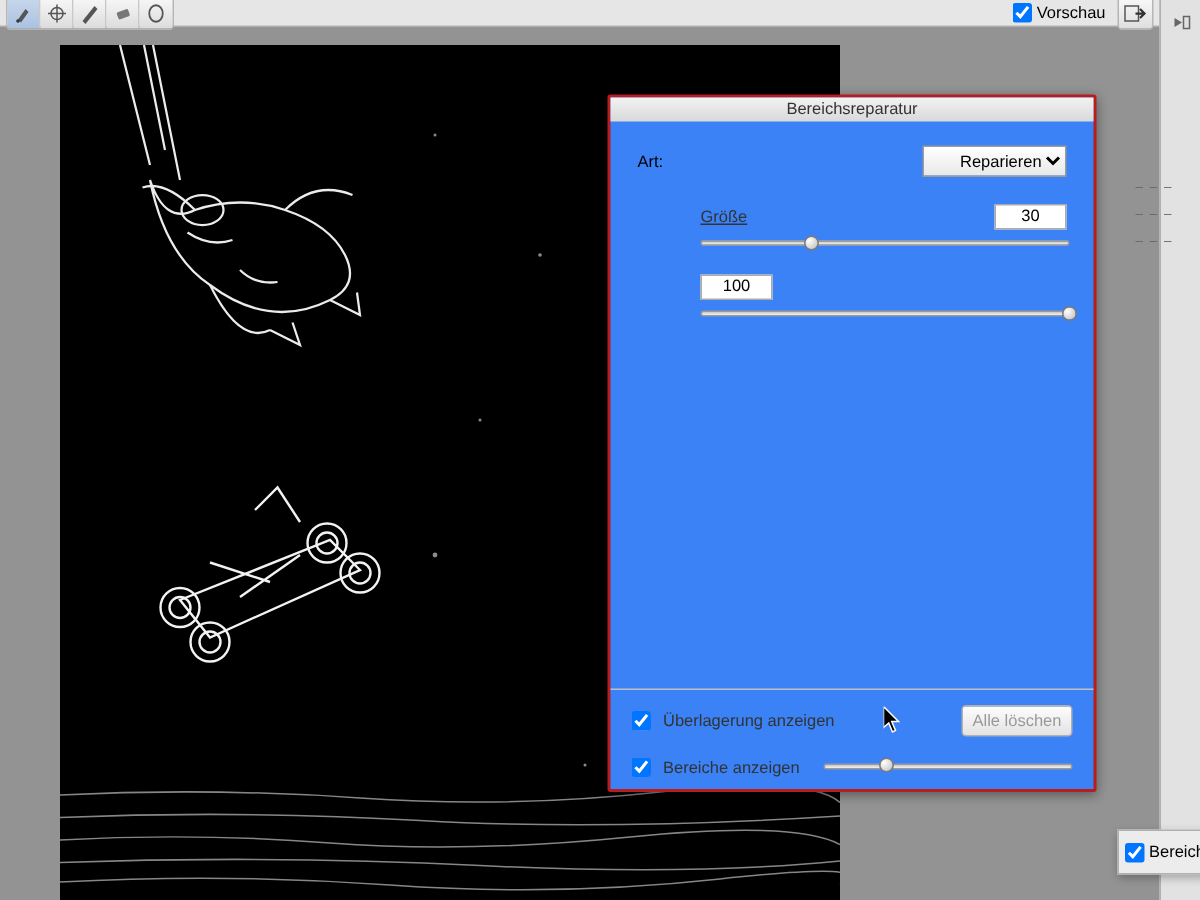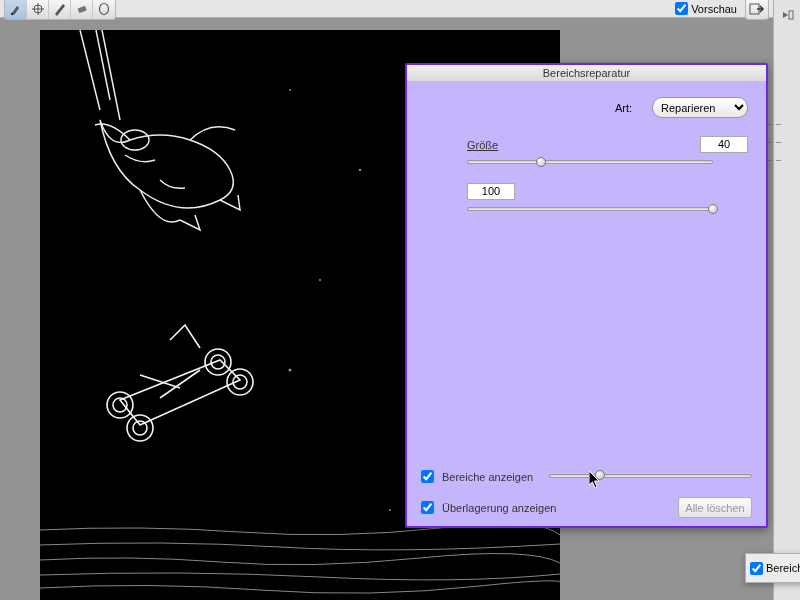--- a/index.html
+++ b/index.html
@@ -8,25 +8,25 @@
 .tool-group { display: flex; gap: 0; border: 1px solid #b5b5b5; border-radius: 3px; overflow: hidden; height: 22px; }
 .tool-btn { width: 22px; height: 20px; background: linear-gradient(#f7f7f7,#dcdcdc); border-right: 1px solid #c8c8c8; display: flex; align-items: center; justify-content: center; cursor: pointer; }
 .tool-btn:last-child { border-right: none; }
 .tool-btn.active { background: linear-gradient(#c8d7ea,#a9c2e2); }
 .spacer { flex: 1; }
 .preview-check { display: flex; align-items: center; gap: 3px; margin-right: 8px; }
 .preview-check input { width: 13px; height: 13px; }
 .out-btn { width: 24px; height: 22px; background: linear-gradient(#f8f8f8,#dedede); border: 1px solid #b5b5b5; border-radius: 3px; display: flex; align-items: center; justify-content: center; cursor: pointer; }
 .sidepanel { position: absolute; right: 0; top: 0; width: 27px; height: 600px; background: #e2e2e2; border-left: 1px solid #b0b0b0; }
 .canvas-wrap { position: absolute; left: 40px; top: 30px; width: 520px; height: 570px; background: #000; overflow: hidden; }
-.dialog { position: absolute; left: 405px; top: 63px; width: 363px; height: 465px; background: #c4b5fd; border: 2px solid #6d28d9; border-radius: 2px; box-shadow: 0 2px 8px rgba(0,0,0,0.4); z-index: 10; }
+.dialog { position: absolute; left: 405px; top: 63px; width: 326px; height: 465px; background: #3b82f6; border: 2px solid #b91c1c; border-radius: 2px; box-shadow: 0 2px 8px rgba(0,0,0,0.4); z-index: 10; }
 .dlg-title { height: 16px; text-align: center; font-size: 11px; color: #333; background: linear-gradient(#f2f2f2,#d9d9d9); line-height: 16px; }
 .dlg-body { padding: 16px 18px 8px 18px; height: 379px; border-bottom: 1px solid #c0c0c0; }
-.row-art { display: flex; justify-content: flex-end; align-items: center; gap: 20px; margin-bottom: 18px; }
-.row-art select { width: 96px; height: 21px; border: 1px solid #9a9a9a; border-radius: 10px; background: linear-gradient(#fff,#e8e8e8); font-size: 11px; padding-left: 4px; }
+.row-art { display: flex; justify-content: space-between; align-items: center; gap: 20px; margin-bottom: 18px; }
+.row-art select { width: 96px; height: 21px; border: 1px solid #9a9a9a; border-radius: 0; background: linear-gradient(#fff,#e8e8e8); font-size: 11px; padding-left: 20px; }
 .slider-row { display: flex; align-items: center; margin-bottom: 4px; padding-left: 42px; }
 .slider-row .lbl { flex: 1; color: #333; text-decoration: underline; }
 .slider-row .val { width: 48px; height: 17px; border: 1px solid #aaa; background: #fff; text-align: center; line-height: 15px; font-size: 11px; }
 .slider-track { position: relative; height: 14px; margin: 0 0 12px 42px; width: 246px; }
 .slider-track .track { position: absolute; top: 3px; left: 0; right: 0; height: 4px; background: linear-gradient(#c8c8c8,#f2f2f2); border: 1px solid #9a9a9a; border-radius: 2px; }
 .slider-track .handle { position: absolute; top: 0; width: 10px; height: 10px; background: radial-gradient(circle at 30% 30%, #fff, #bcbcbc); border: 1px solid #7a7a7a; border-radius: 50%; transform: translateX(-5px); }
 .dlg-foot { padding: 10px 14px; display: flex; flex-direction: column; gap: 14px; }
 .foot-row { display: flex; align-items: center; gap: 8px; }
 .foot-row input[type=checkbox] { width: 13px; height: 13px; }
 .foot-row .lbl { color: #333; }
@@ -147,47 +147,47 @@
   <div class="dlg-title">Bereichsreparatur</div>
   <div class="dlg-body">
     <div class="row-art">
       <span>Art:</span>
       <select>
         <option>Reparieren</option>
       </select>
     </div>
     <div class="slider-row">
       <span class="lbl">Größe</span>
-      <div class="val">40</div>
+      <div class="val">30</div>
     </div>
     <div class="slider-track">
       <div class="track"></div>
       <div class="handle" style="left:30%;"></div>
     </div>
     <div class="slider-row">
       <div class="val">100</div>
     </div>
     <div class="slider-track">
       <div class="track"></div>
       <div class="handle" style="left:100%;"></div>
     </div>
   </div>
   <div class="dlg-foot">
     <div class="foot-row">
       <input type="checkbox" checked="" style="">
+      <span class="lbl">Überlagerung anzeigen</span>
+      <button class="btn-del">Alle löschen</button>
+    </div>
+    <div class="foot-row">
+      <input type="checkbox" checked="" style="">
       <span class="lbl">Bereiche anzeigen</span>
       <div class="foot-slider">
         <div class="track"></div>
         <div class="handle" style="left:25%;"></div>
       </div>
-    </div>
-    <div class="foot-row">
-      <input type="checkbox" checked="" style="">
-      <span class="lbl">Überlagerung anzeigen</span>
-      <button class="btn-del">Alle löschen</button>
     </div>
   </div>
 </div>
 
 <svg class="cursor-arrow" width="13" height="19" viewBox="0 0 13 19">
   <path d="M0 0 L0 14 L3.5 11 L6 17 L8 16 L5.5 10 L10 10 Z" fill="#000" stroke="#fff" stroke-width="1"></path>
 </svg>
 
 <div class="side-check-panel">
   <input type="checkbox" checked="" style="">

